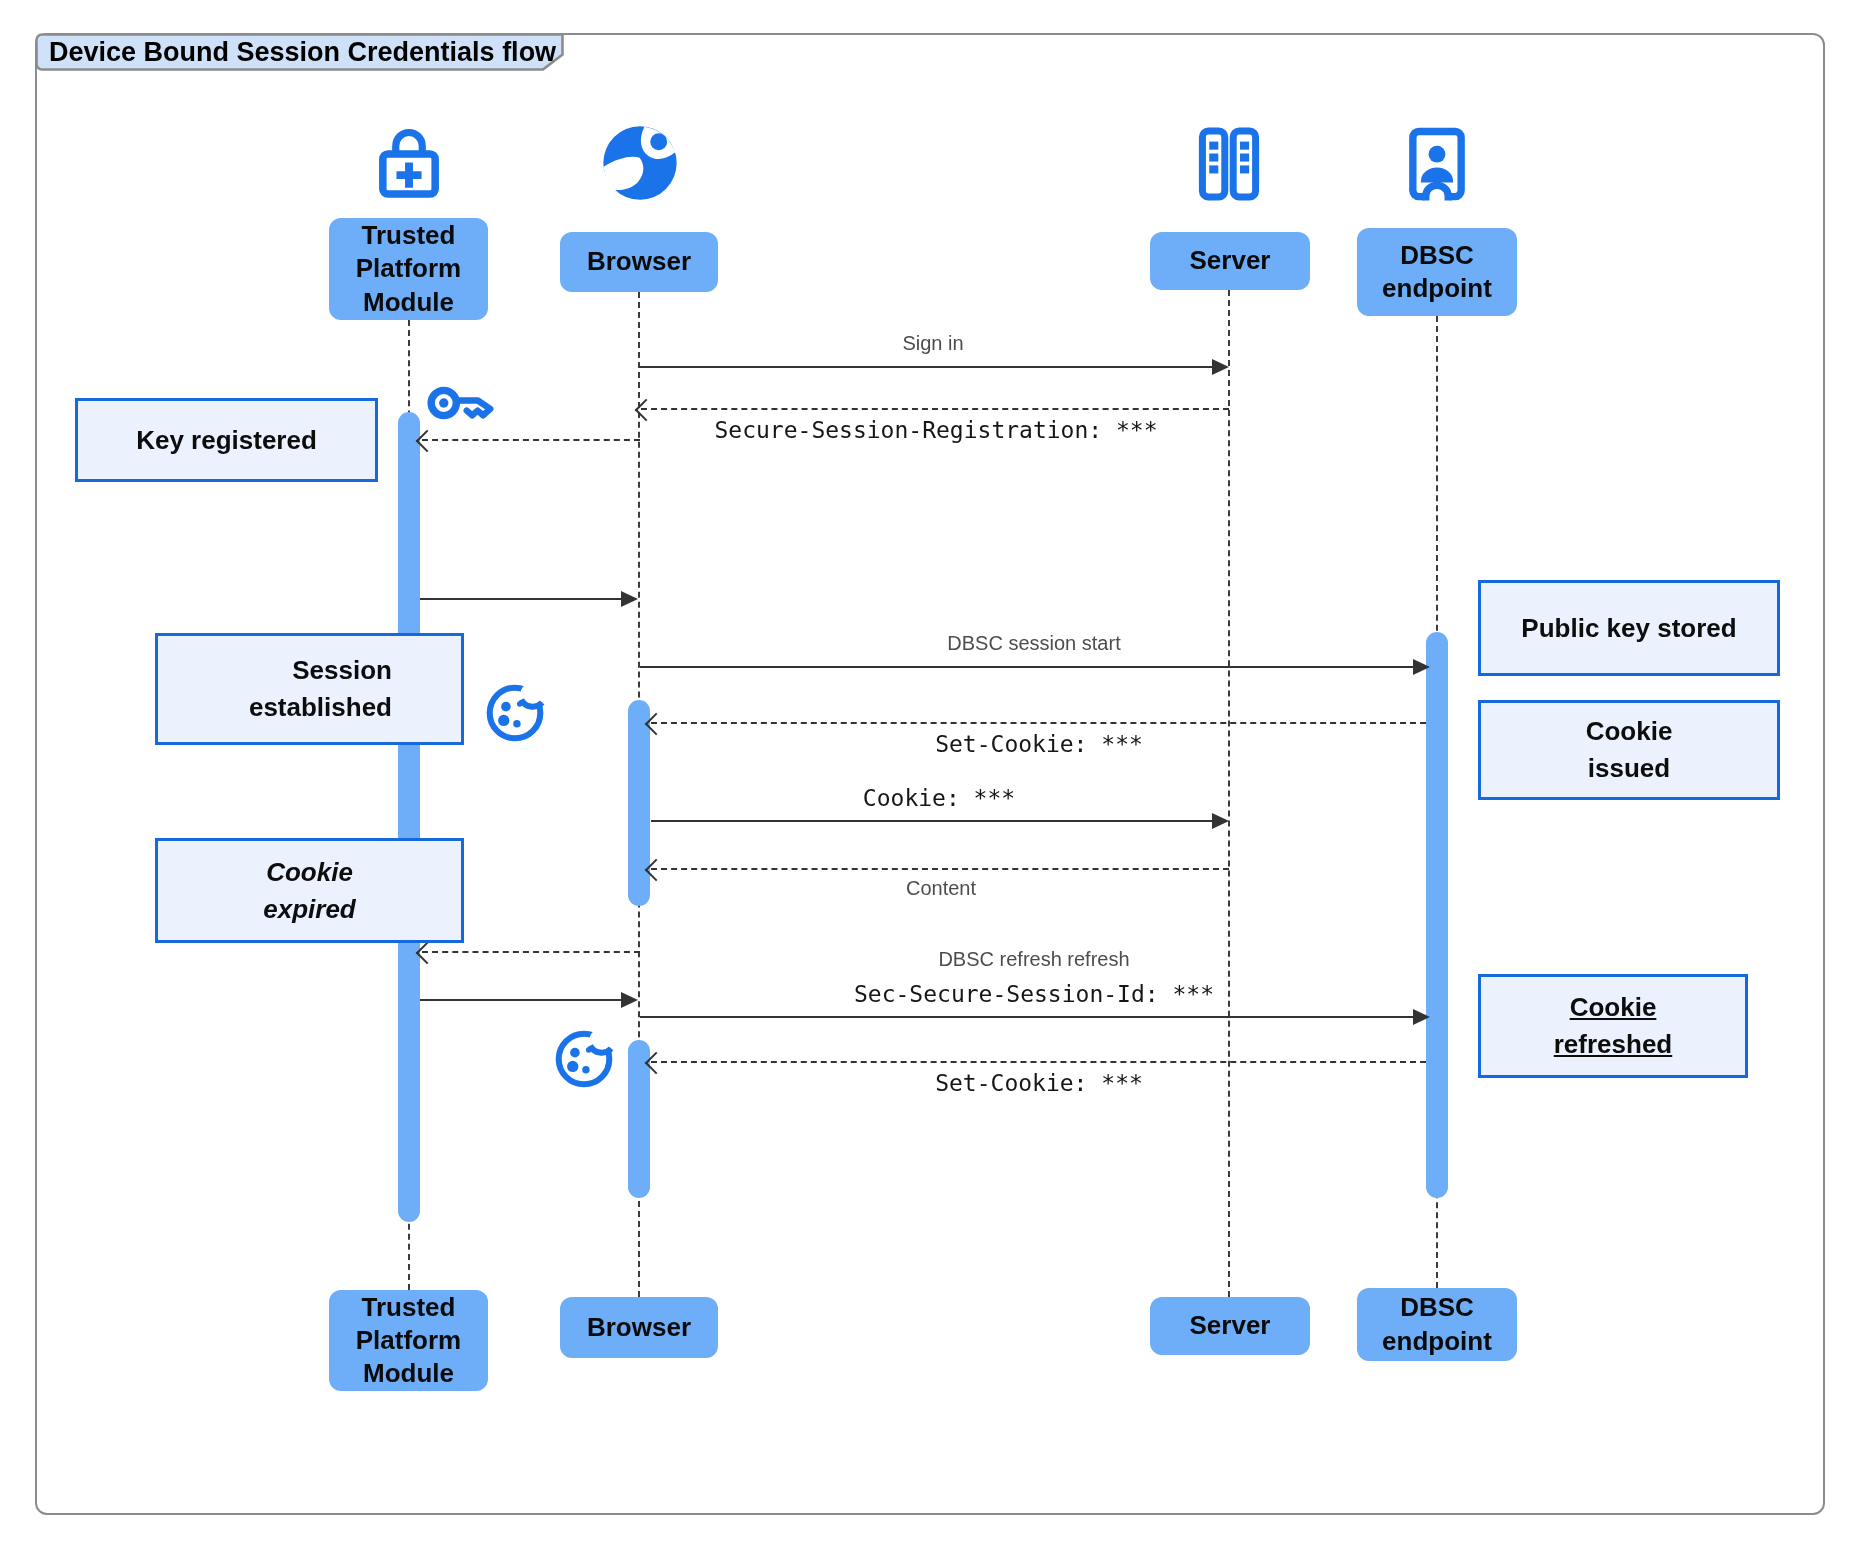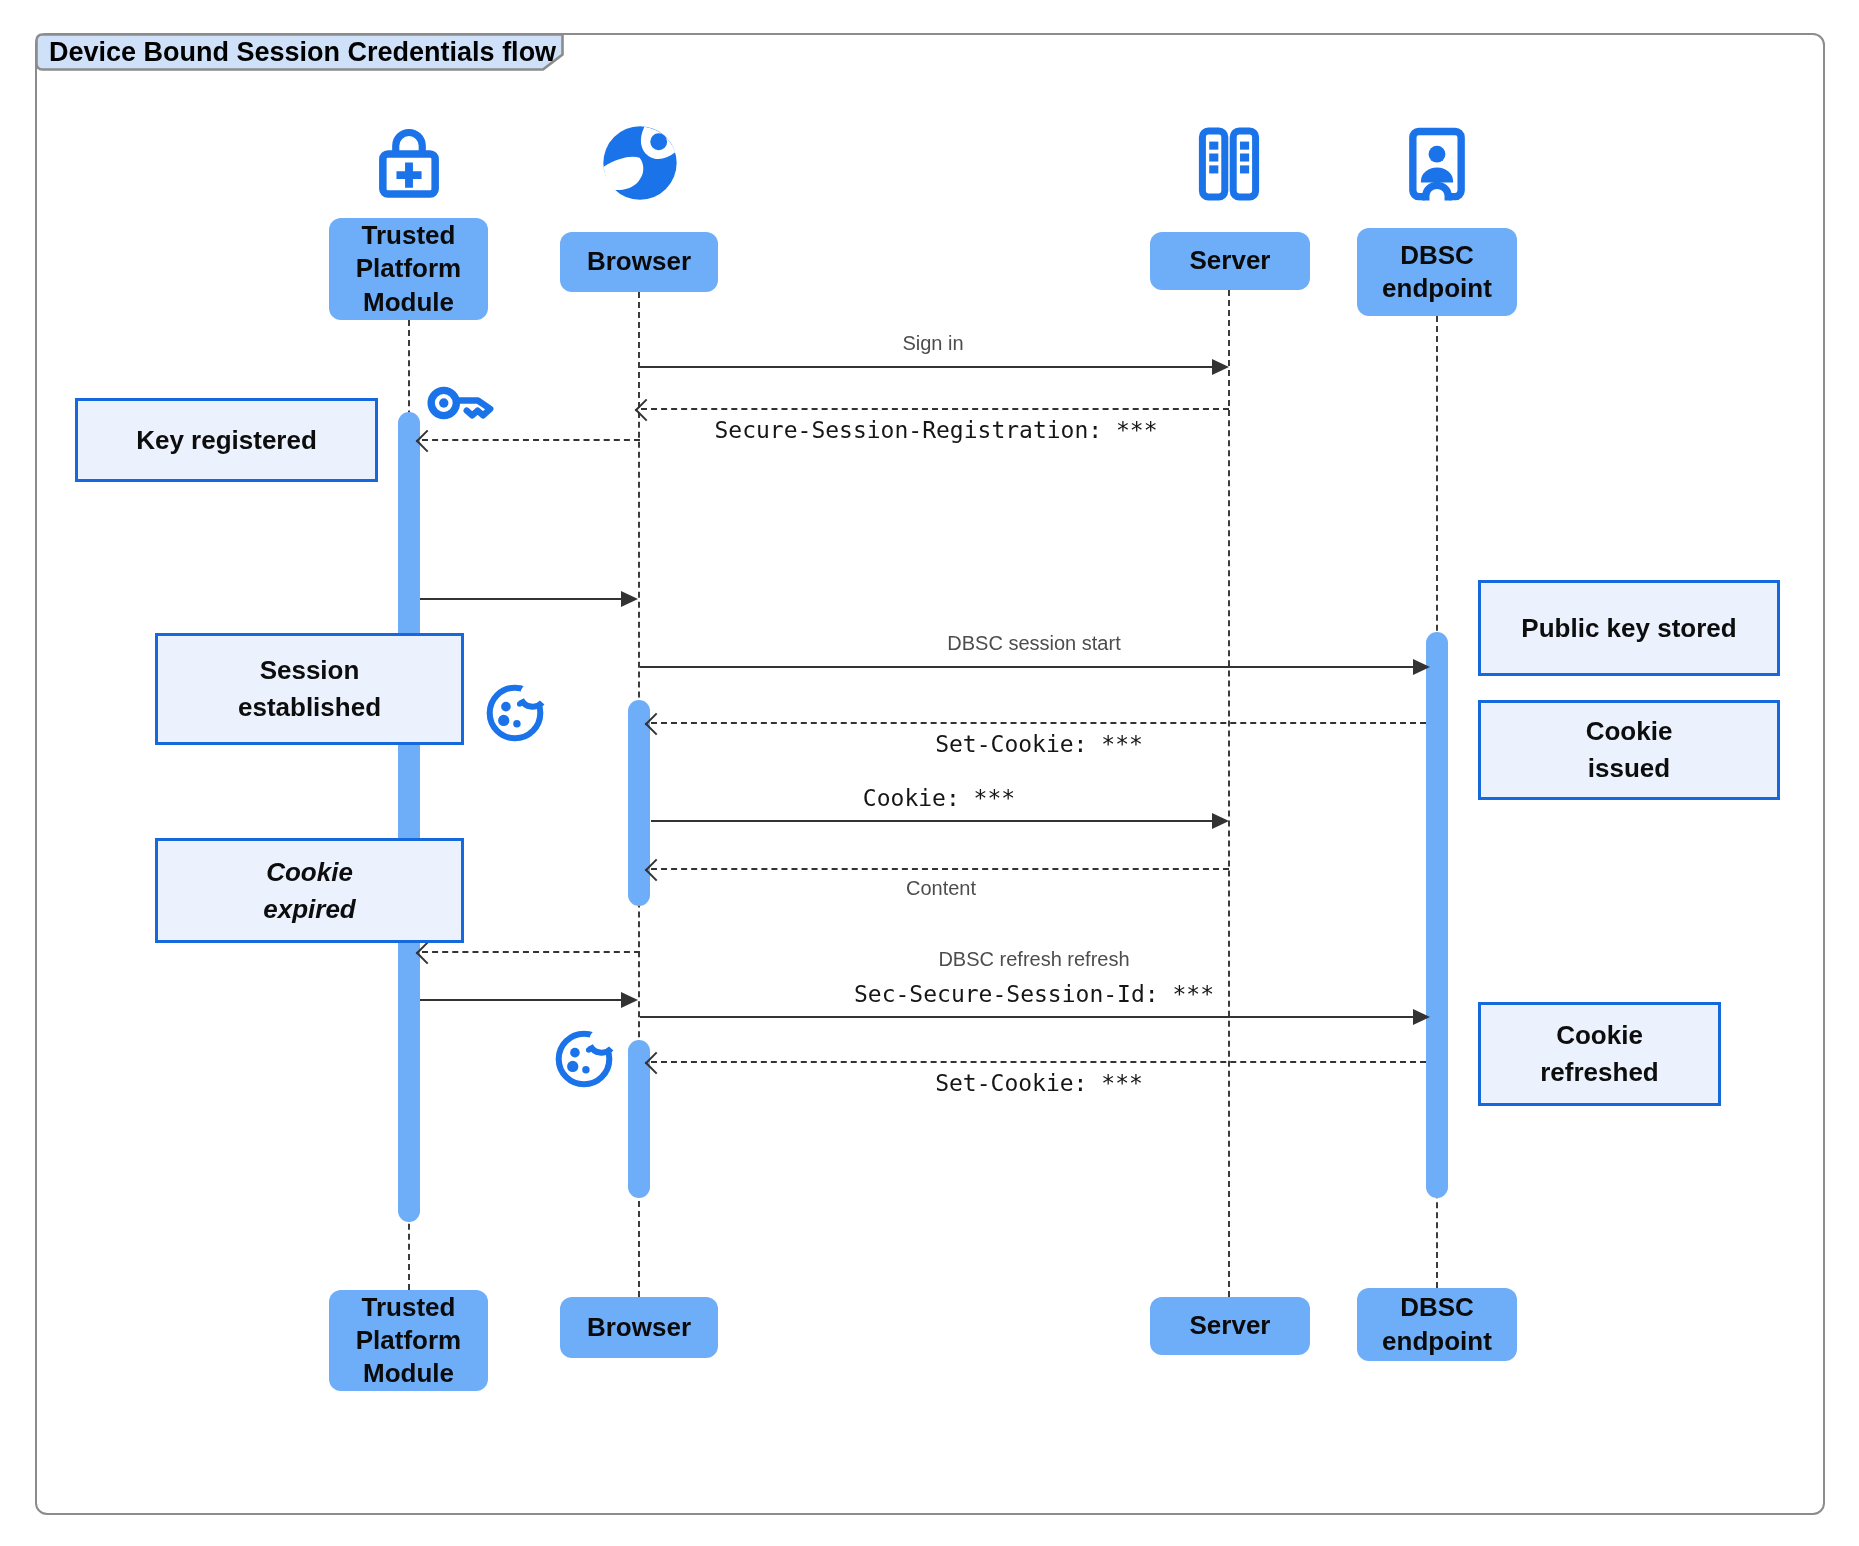--- a/index.html
+++ b/index.html
@@ -24,21 +24,21 @@
         align-items:center;justify-content:center;text-align:center;
         font-size:26px;font-weight:bold;color:#0b0b0b;line-height:1.28;padding:4px 6px;box-sizing:border-box;}
   .picon{position:absolute;}
   .picon svg{display:block;}
 
   
   .note{position:absolute;background:#ebf2fd;border:3.2px solid #1668dd;display:flex;
         align-items:center;justify-content:center;text-align:center;
         font-size:26px;font-weight:bold;color:#0d0d0d;line-height:1.42;box-sizing:border-box;}
   .note .w{display:block;margin:0 auto;}
-  .w160{max-width:165px;} .w120{max-width:125px;font-style:italic;} .w110{max-width:115px;} .w145{max-width:148px;}
+  .w160{max-width:165px;text-align:right;} .w120{max-width:125px;font-style:italic;} .w110{max-width:115px;} .w145{max-width:148px;}
 
   
   .msg{position:absolute;height:0;border-top:2px solid #333;}
   .msg.dashed{border-top-style:dashed;}
   .tri-right{position:absolute;right:-2px;top:-9px;width:0;height:0;
              border-left:17px solid #333;border-top:8px solid transparent;border-bottom:8px solid transparent;}
   .chev-left{position:absolute;left:-3px;top:-8px;width:14px;height:14px;
              border-top:2px solid #333;border-left:2px solid #333;
              transform:rotate(-45deg);transform-origin:center;}
   .mlabel{position:absolute;transform:translateX(-50%);white-space:nowrap;}
@@ -235,17 +235,17 @@
     </div>
   <div class="note" style="left:155px;top:838px;width:309px;height:105px;">
     <span class="w w120">Cookie expired</span>
     </div>
   <div class="note" style="left:1478px;top:580px;width:302px;height:96px;">
     <span class="w">Public key stored</span>
     </div>
   <div class="note" style="left:1478px;top:700px;width:302px;height:100px;">
     <span class="w w110">Cookie issued</span>
     </div>
-  <div class="note" style="left:1478px;top:1002px;width:243px;height:104px;">
+  <div class="note" style="left:1478px;top:974px;width:270px;height:104px;text-decoration:underline;">
     <span class="w w145">Cookie refreshed</span>
     </div>
 
 </div>
 
 </body></html>

